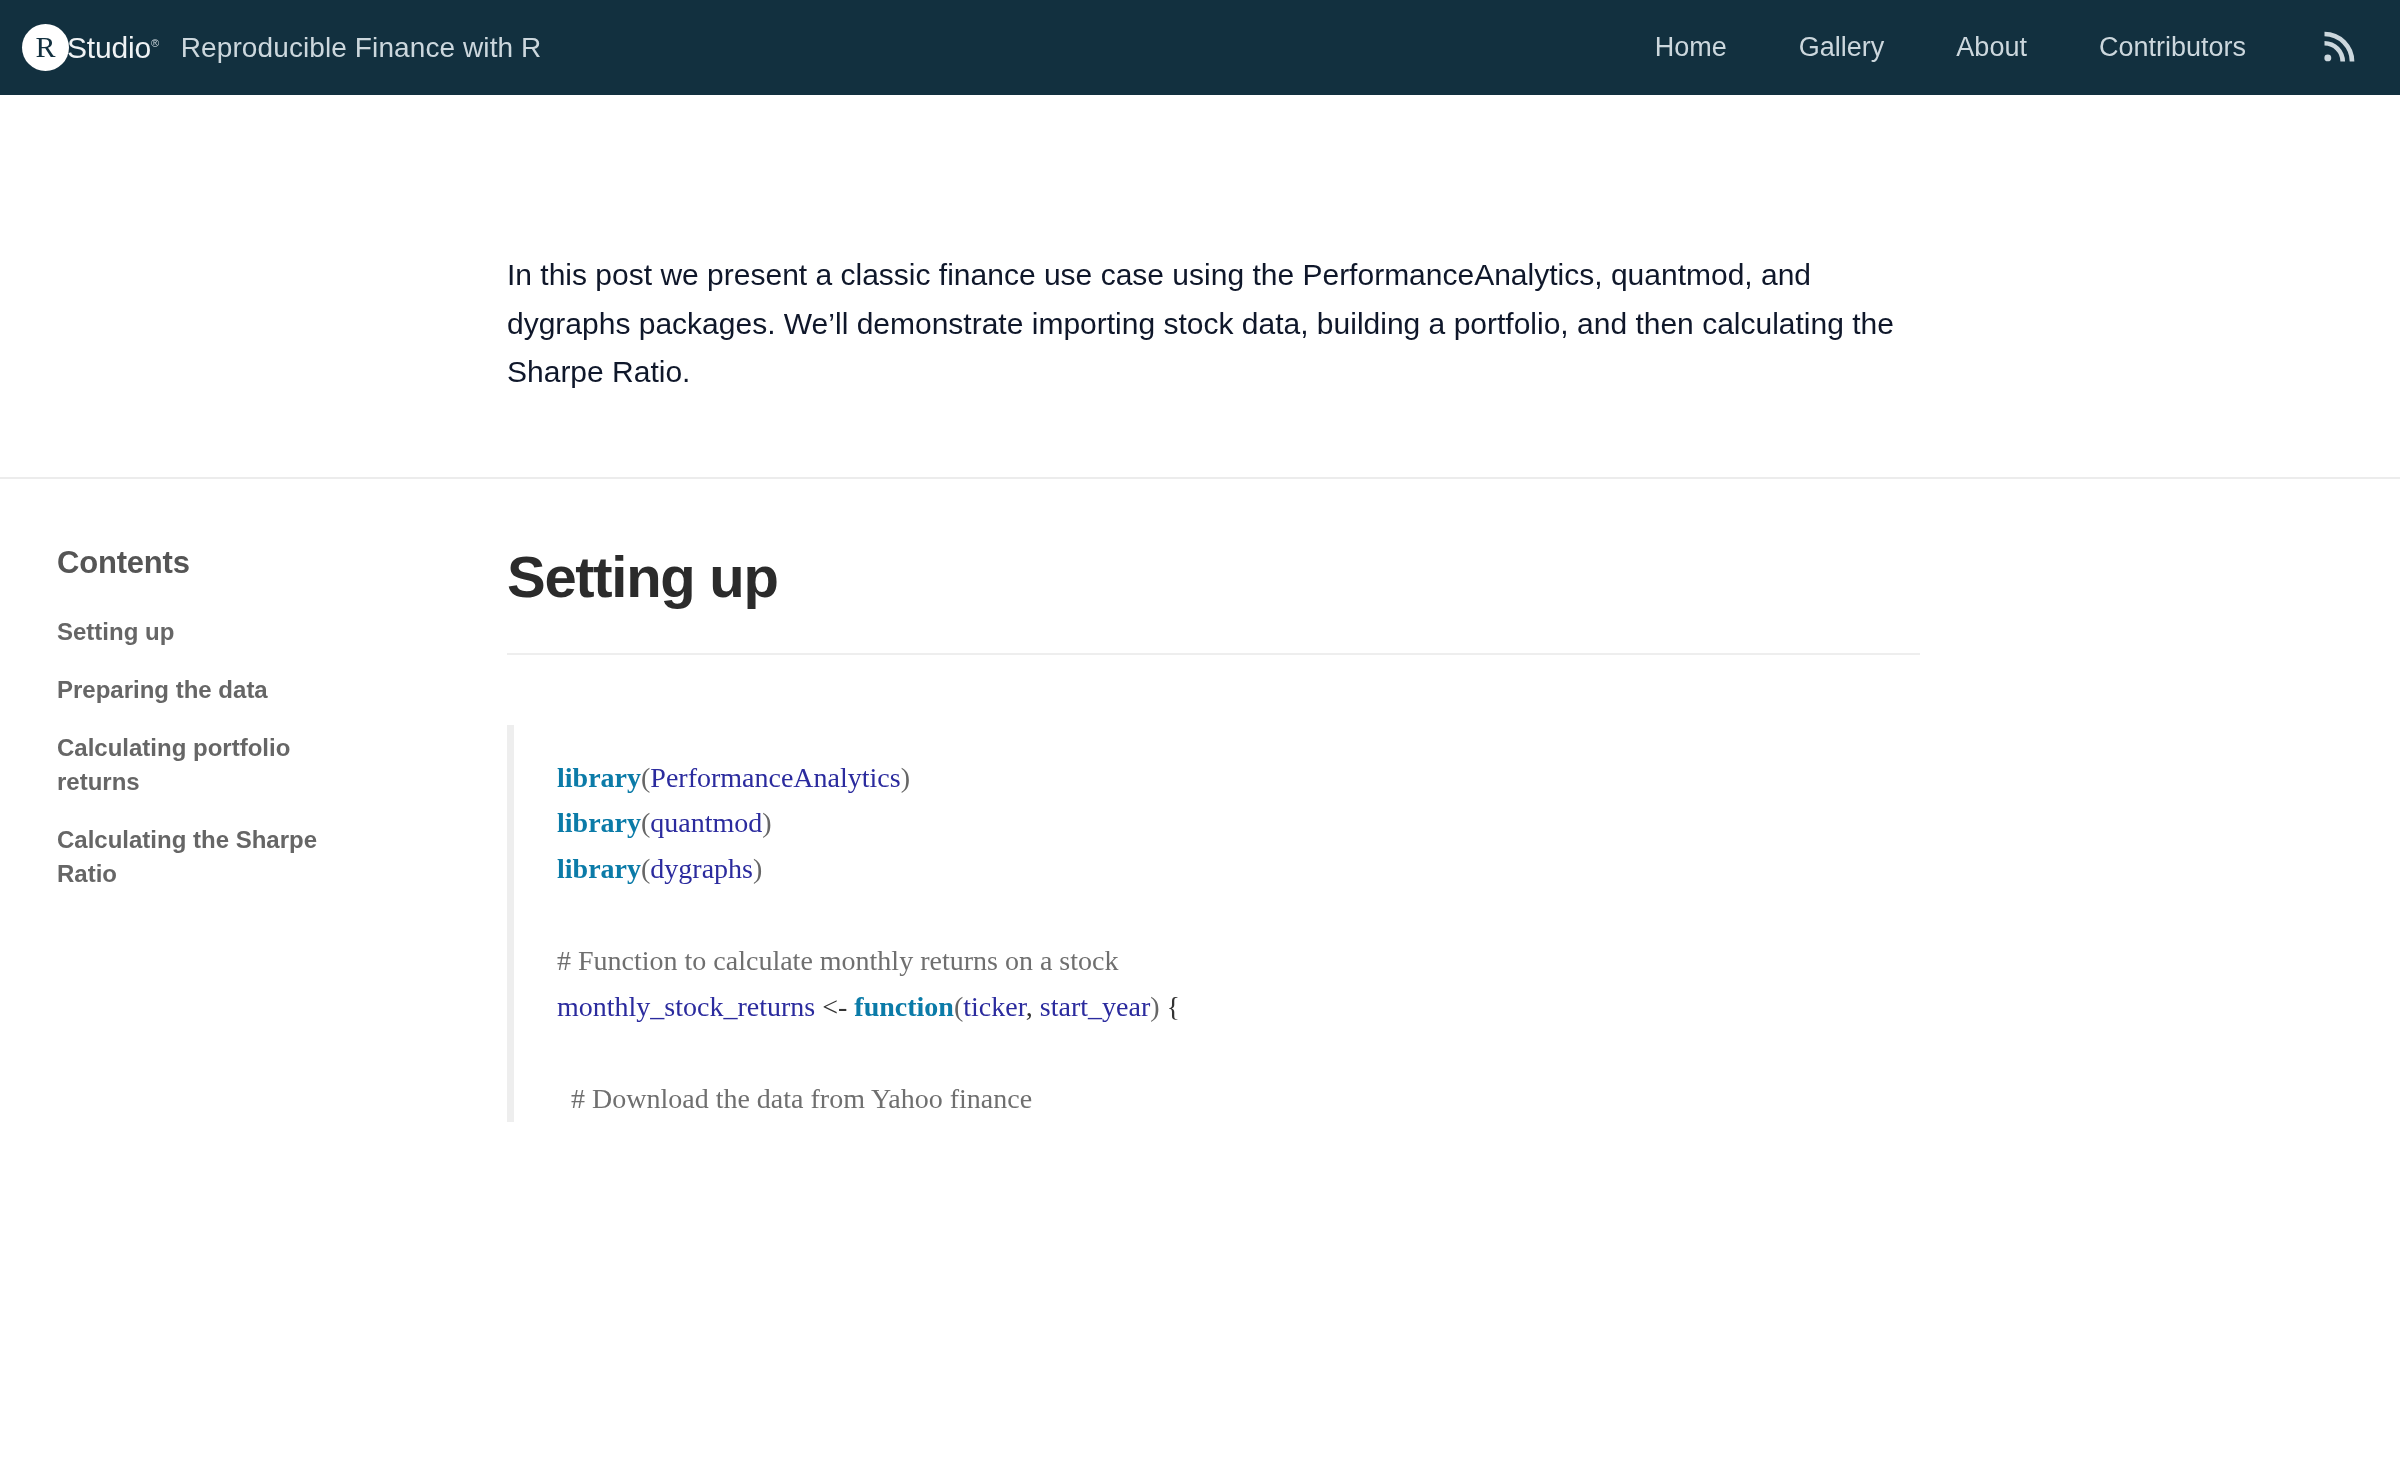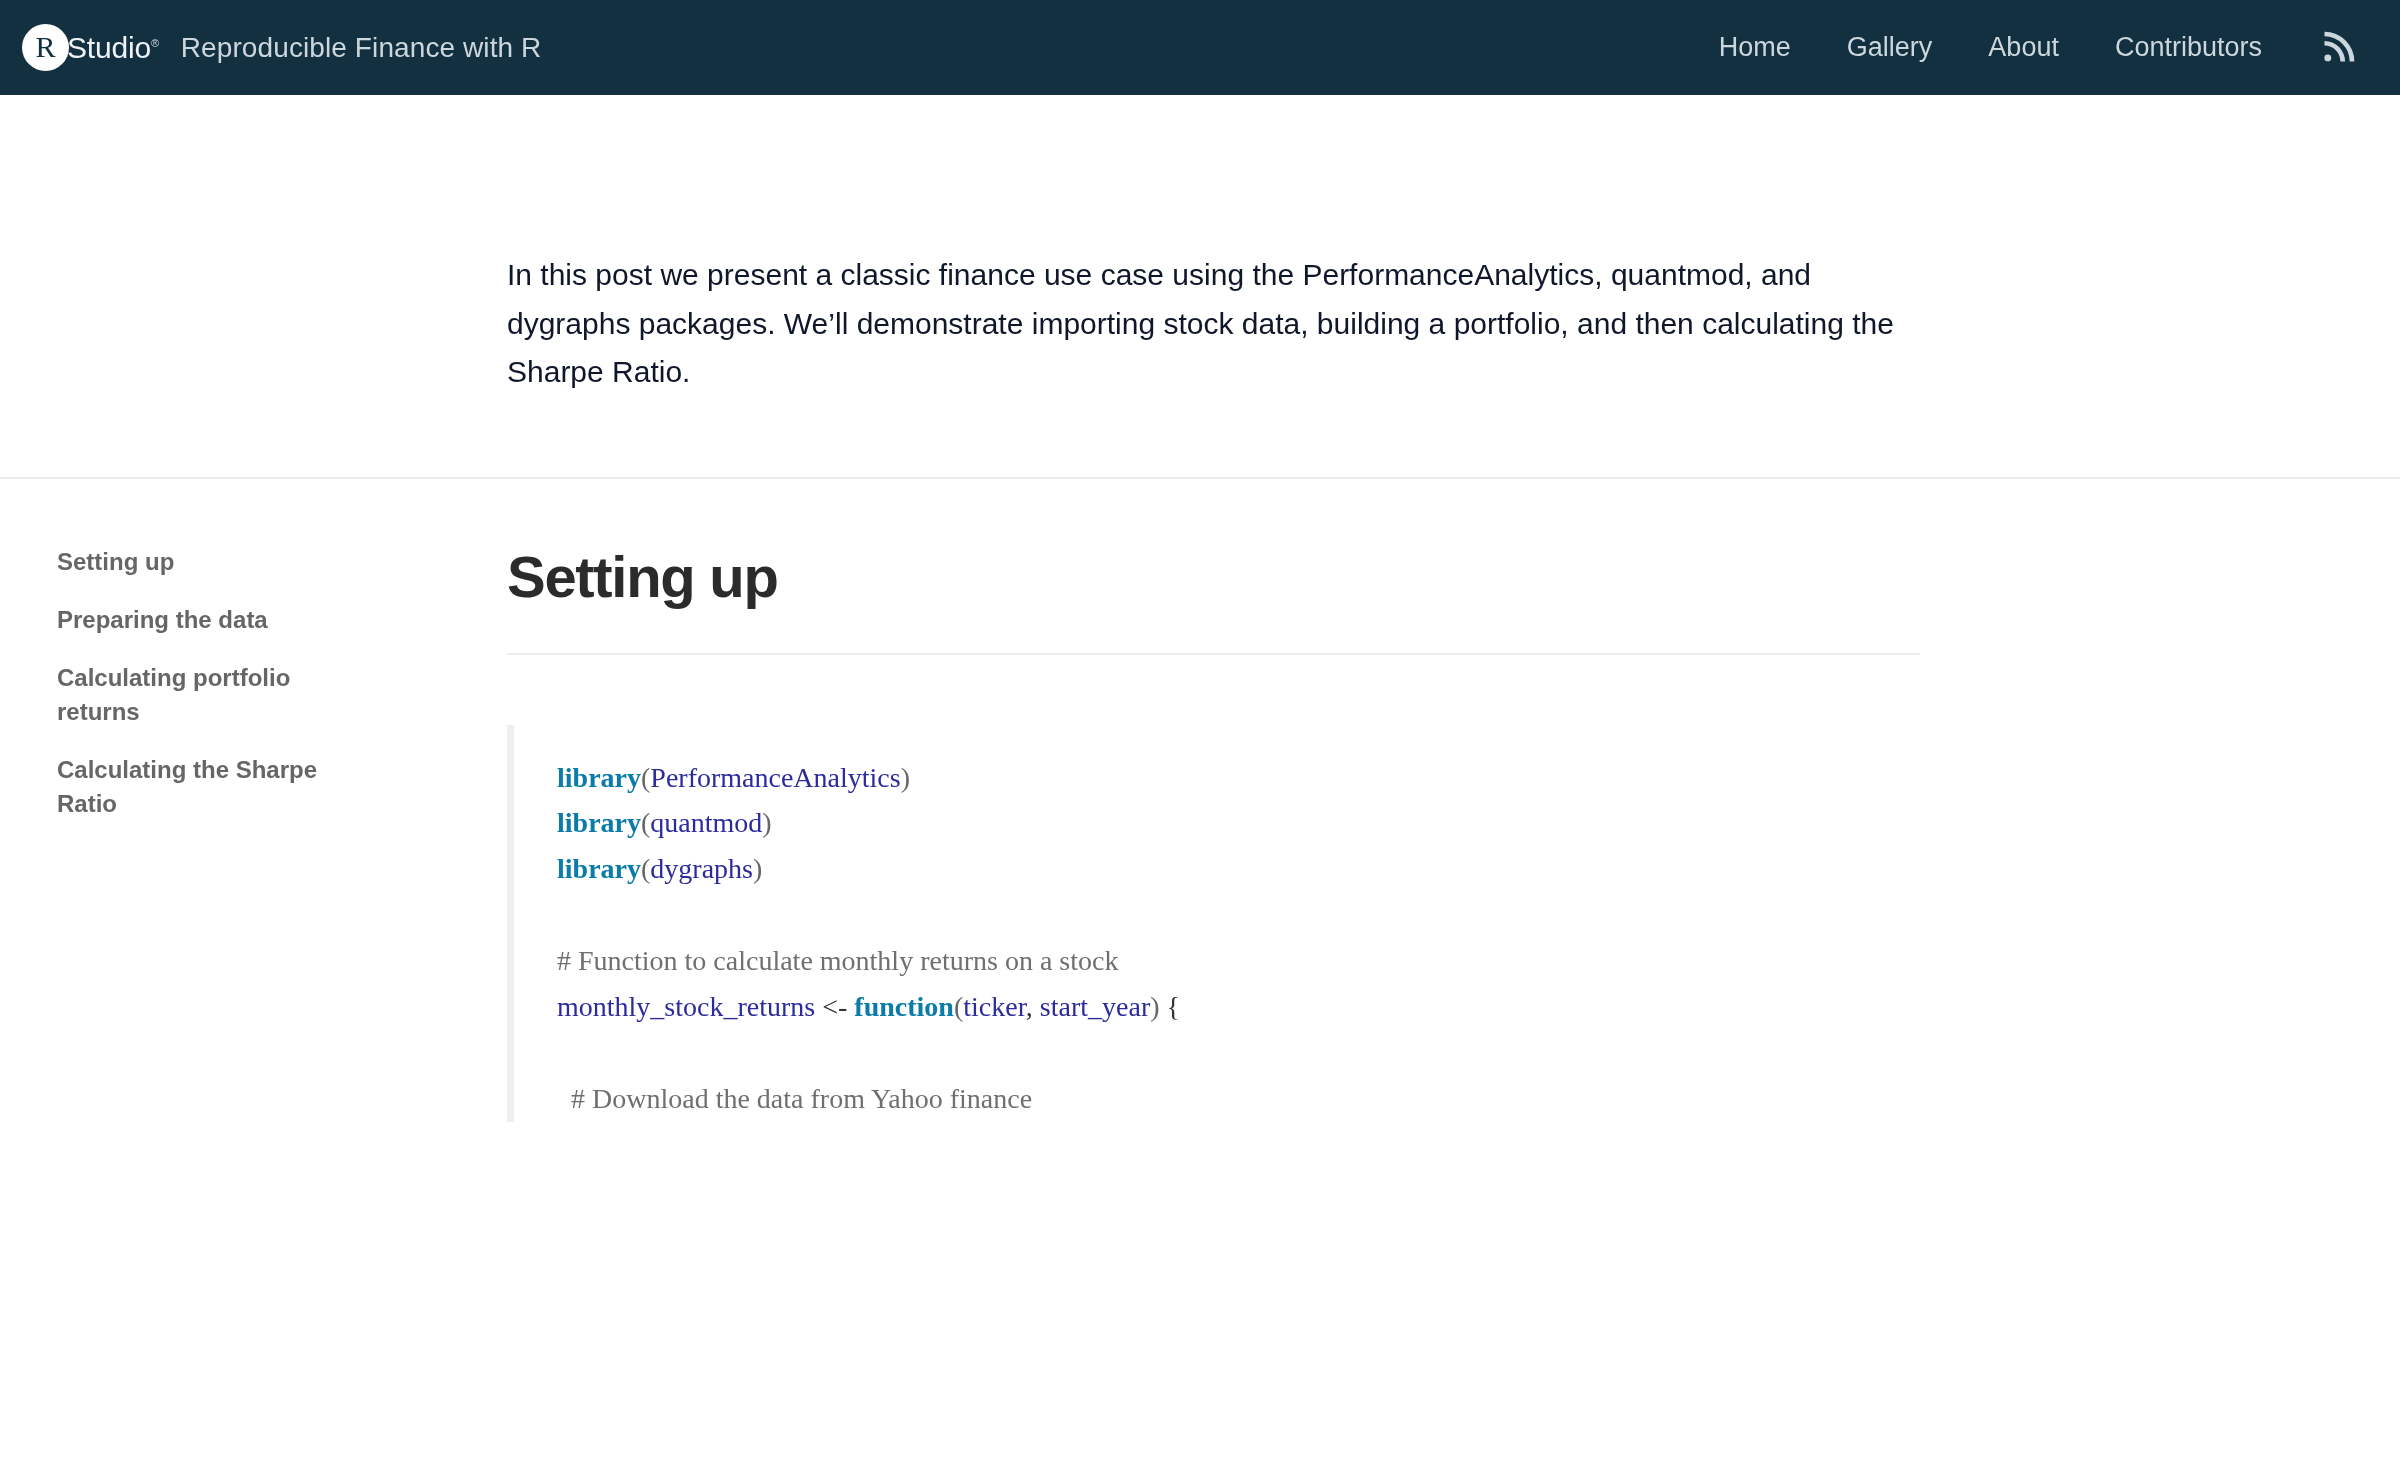--- a/index.html
+++ b/index.html
@@ -68,21 +68,21 @@
     font-size: 28px;
     font-weight: 300;
     color: #ccd7dd;
     letter-spacing: 0.1px;
     white-space: nowrap;
   }
   .nav-links {
     margin-left: auto;
     display: flex;
     align-items: center;
-    gap: 0;
+    gap: 16px;
   }
   .nav-link {
     font-size: 27px;
     font-weight: 400;
     color: #ccd7dd;
     padding: 0 28px;
     text-decoration: none;
     white-space: nowrap;
     cursor: pointer;
   }
@@ -232,20 +232,21 @@
 
 <section class="hero">
   <div class="hero-inner">
     <p class="post-desc">In this post we present a classic finance use case using the PerformanceAnalytics, quantmod, and dygraphs packages. We’ll demonstrate importing stock data, building a portfolio, and then calculating the Sharpe Ratio.</p>
   </div>
 </section>
 
 <div class="content-wrap">
 
   <aside class="sidebar">
+    <div class="sidebar-title">Contents</div>
     <ul class="toc-list">
       <li class="toc-item">
         <a class="toc-link">Setting up</a>
       </li>
       <li class="toc-item">
         <a class="toc-link">Preparing the data</a>
       </li>
       <li class="toc-item">
         <a class="toc-link">Calculating portfolio returns</a>
       </li>

